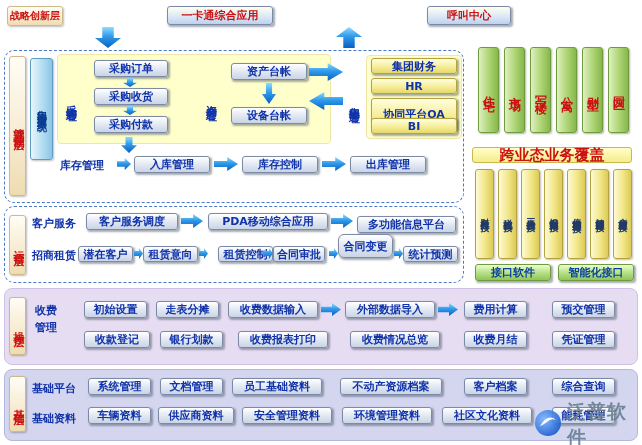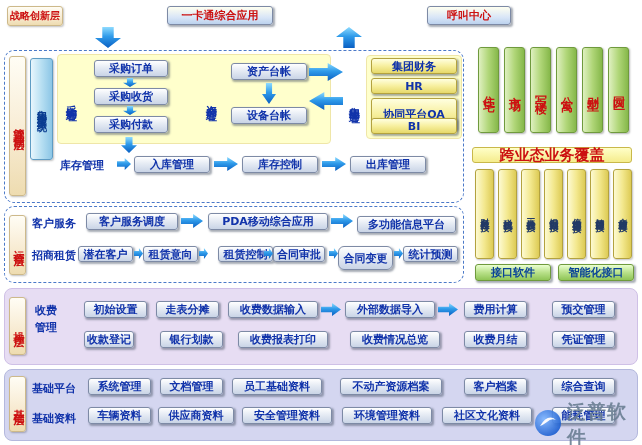--- a/index.html
+++ b/index.html
@@ -144,38 +144,38 @@
 
   <div class="blue-htext" style="left:32px;top:248px;width:48px;height:14px;">招商租赁</div>
   <div class="btn" style="left:78px;top:246px;width:55px;height:16px;">潜在客户</div>
   <div class="arr right" style="left:134px;top:248px;width:9px;height:11px;"></div>
   <div class="btn" style="left:143px;top:246px;width:55px;height:16px;">租赁意向</div>
   <div class="arr right" style="left:199px;top:248px;width:9px;height:11px;"></div>
   <div class="btn" style="left:208px;top:246px;width:55px;height:16px;margin-left:10px;">租赁控制</div>
   <div class="arr right" style="left:264px;top:248px;width:9px;height:11px;"></div>
   <div class="btn" style="left:273px;top:246px;width:52px;height:16px;">合同审批</div>
   <div class="arr right" style="left:329px;top:248px;width:9px;height:11px;"></div>
-  <div class="btn" style="left:338px;top:246px;width:55px;height:24px;border-radius:6px;">合同变更</div>
+  <div class="btn" style="left:338px;top:234px;width:55px;height:24px;border-radius:6px;">合同变更</div>
   <div class="arr right" style="left:394px;top:248px;width:9px;height:11px;"></div>
   <div class="btn" style="left:403px;top:246px;width:55px;height:16px;">统计预测</div>
 
   <div class="region purple" style="left:4px;top:288px;width:634px;height:77px;"></div>
   <div class="red-label v" style="left:9px;top:297px;width:17px;height:58px;">操作层</div>
   <div class="blue-wrap" style="left:30px;top:303px;width:32px;height:34px;">收费管理</div>
 
   <div class="btn" style="left:84px;top:301px;width:63px;height:17px;">初始设置</div>
   <div class="btn" style="left:156px;top:301px;width:63px;height:17px;">走表分摊</div>
   <div class="btn" style="left:228px;top:301px;width:90px;height:17px;">收费数据输入</div>
   <div class="arr right" style="left:321px;top:303px;width:20px;height:13px;"></div>
   <div class="btn" style="left:345px;top:301px;width:90px;height:17px;">外部数据导入</div>
   <div class="arr right" style="left:438px;top:303px;width:20px;height:13px;"></div>
   <div class="btn" style="left:464px;top:301px;width:63px;height:17px;">费用计算</div>
   <div class="btn" style="left:552px;top:301px;width:63px;height:17px;">预交管理</div>
 
-  <div class="btn" style="left:84px;top:331px;width:50px;height:17px;">收款登记</div>
+  <div class="btn" style="left:84px;top:331px;width:66px;height:17px;">收款登记</div>
   <div class="btn" style="left:160px;top:331px;width:63px;height:17px;">银行划款</div>
   <div class="btn" style="left:238px;top:331px;width:90px;height:17px;">收费报表打印</div>
   <div class="btn" style="left:350px;top:331px;width:90px;height:17px;">收费情况总览</div>
   <div class="btn" style="left:464px;top:331px;width:63px;height:17px;">收费月结</div>
   <div class="btn" style="left:552px;top:331px;width:63px;height:17px;">凭证管理</div>
 
   <div class="region blue" style="left:4px;top:369px;width:634px;height:72px;"></div>
   <div class="red-label v" style="left:9px;top:376px;width:17px;height:56px;">基础层</div>
   <div class="blue-htext" style="left:32px;top:381px;width:52px;height:14px;">基础平台</div>
 

